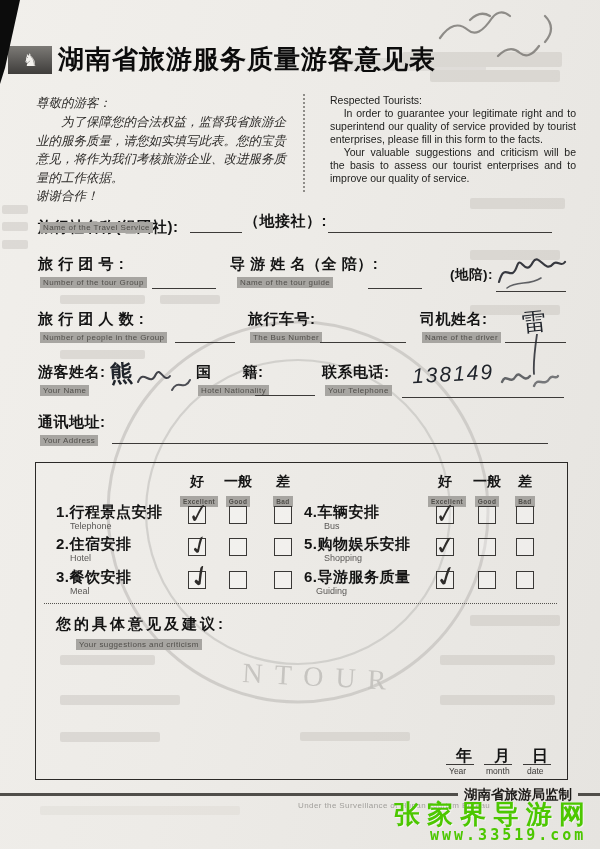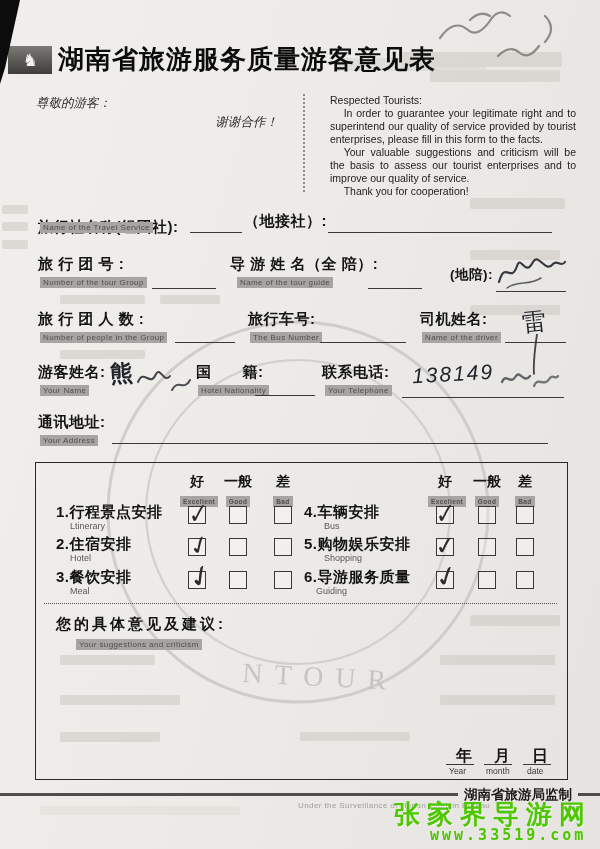--- a/index.html
+++ b/index.html
@@ -17,21 +17,21 @@
   .check{font-size:25px;color:#2e2c2a;line-height:1;transform:rotate(-14deg) skewX(-10deg);
          font-family:"DejaVu Sans",sans-serif;}
   .hdr-chip{background:linear-gradient(#7c7a76,#3f3d3b);display:flex;align-items:center;justify-content:center;}
   .hdr-chip span{color:#f4f2ee;font-size:17px;}
   .title{font-weight:bold;font-size:26px;color:#0c0c0c;letter-spacing:1px;white-space:nowrap;}
   .subtitle-bar{background:linear-gradient(#6e6c68,#454341);color:#e9e7e3;font-family:"Liberation Serif","DejaVu Serif",serif;
         font-style:italic;font-weight:bold;font-size:9.5px;letter-spacing:.6px;text-align:center;
         padding:2px 4px;white-space:nowrap;}
   .cn-intro{font-size:12.5px;line-height:1.5;color:#2d2b29;font-style:italic;}
   .cn-para{text-indent:2em;}
-  .cn-thanks{text-align:right;padding-right:1.6em;}
+  .cn-thanks{padding-right:1.6em;font-family:Liberation Mono, monospace;}
   .en-intro{font-size:10.5px;line-height:1.24;color:#222220;text-align:justify;}
   .en-intro p{margin:0;text-indent:1.3em;padding-left:12px;}
   .en-intro p.first{text-indent:0;}
   .dotted-v{border-left:2px dotted #8f8d89;width:0;}
   .bigbox{border:1.6px solid #2b2927;}
   .rh-cn{font-weight:bold;font-size:14px;color:#161616;text-align:center;white-space:nowrap;}
   .rh-en{font-size:6.5px;}
   .dotline{border-bottom:1.6px dotted #55534f;height:0;}
   .sugg{font-weight:bold;font-size:15px;letter-spacing:3px;color:#141414;white-space:nowrap;}
   .datecn{font-weight:bold;font-size:16px;color:#141414;}
@@ -77,28 +77,28 @@
     </g>
   </svg>
 
   <div class="abs hdr-chip" style="left:8px;top:46px;width:44px;height:28px;z-index:1">
     <span>♞</span>
   </div>
   <div class="abs title" style="left:58px;top:42px;z-index:1">湖南省旅游服务质量游客意见表</div>
 
   <div class="abs cn-intro" style="left:36px;top:94px;width:262px;z-index:1">
     <div style="font-weight:normal">尊敬的游客：</div>
+    <div class="cn-para">为了保障您的合法权益，监督我省旅游企业的服务质量，请您如实填写此表。您的宝贵意见，将作为我们考核旅游企业、改进服务质量的工作依据。</div>
     <div class="cn-thanks">谢谢合作！</div>
   </div>
   <div class="abs dotted-v" style="left:303px;top:94px;height:98px;z-index:1"></div>
   <div class="abs en-intro" style="left:318px;top:94px;width:258px;z-index:1">
     <p class="first">Respected Tourists:</p>
     <p>In order to guarantee your legitimate right and to superintend our quality of service provided by tourist enterprises, please fill in this form to the facts.</p>
     <p>Your valuable suggestions and criticism will be the basis to assess our tourist enterprises and to improve our quality of service.</p>
-    <p>Thank you for cooperation!</p>
   </div>
 
   <div class="abs lbl" style="left:38px;top:218px;z-index:1">旅行社名称(组团社):</div>
   <div class="abs sub" style="left:40px;top:222px;z-index:1">Name of the Travel Service</div>
   <div class="abs hline" style="left:190px;top:232px;width:52px;z-index:1"></div>
   <div class="abs lbl" style="left:244px;top:212px;z-index:1">（地接社）:</div>
   <div class="abs hline" style="left:328px;top:232px;width:224px;z-index:1"></div>
 
   <div class="abs lbl" style="left:38px;top:255px;z-index:1">旅 行 团 号 :</div>
   <div class="abs sub" style="left:40px;top:277px;z-index:1">Number of the tour Group</div>
@@ -173,21 +173,21 @@
       <div>一般</div>
       <span class="sub rh-en">Good</span>
     </div>
     <div class="abs rh-cn" style="left:472px;top:10px;width:34px">
       <div>差</div>
       <span class="sub rh-en">Bad</span>
     </div>
 
     <div>
       <div class="abs lbl" style="left:20px;top:40px">1.行程景点安排</div>
-      <div class="abs subplain" style="left:34px;top:58px">Ltinerary</div>
+      <div class="abs subplain" style="left:34px;top:58px">Telephone</div>
       <div class="abs cb" style="left:152px;top:43px"></div>
       <span class="abs check" style="left:152px;top:38px">✓</span>
       <div class="abs cb" style="left:193px;top:43px"></div>
       <div class="abs cb" style="left:238px;top:43px"></div>
     </div>
 
     <div>
       <div class="abs lbl" style="left:268px;top:40px">4.车辆安排</div>
       <div class="abs subplain" style="left:288px;top:58px">Bus</div>
       <div class="abs cb" style="left:400px;top:43px"></div>

